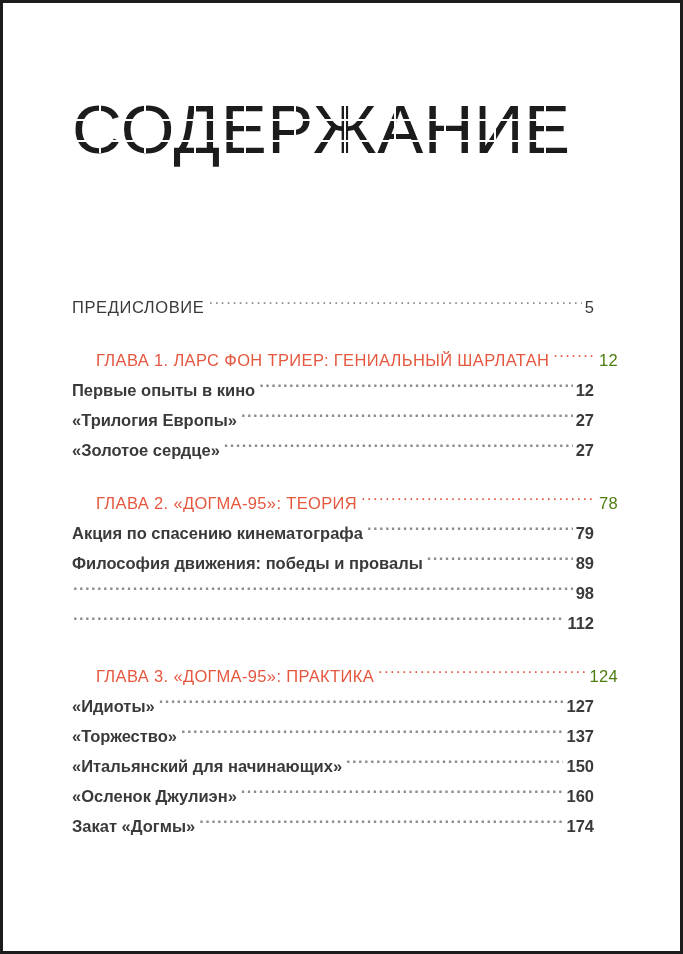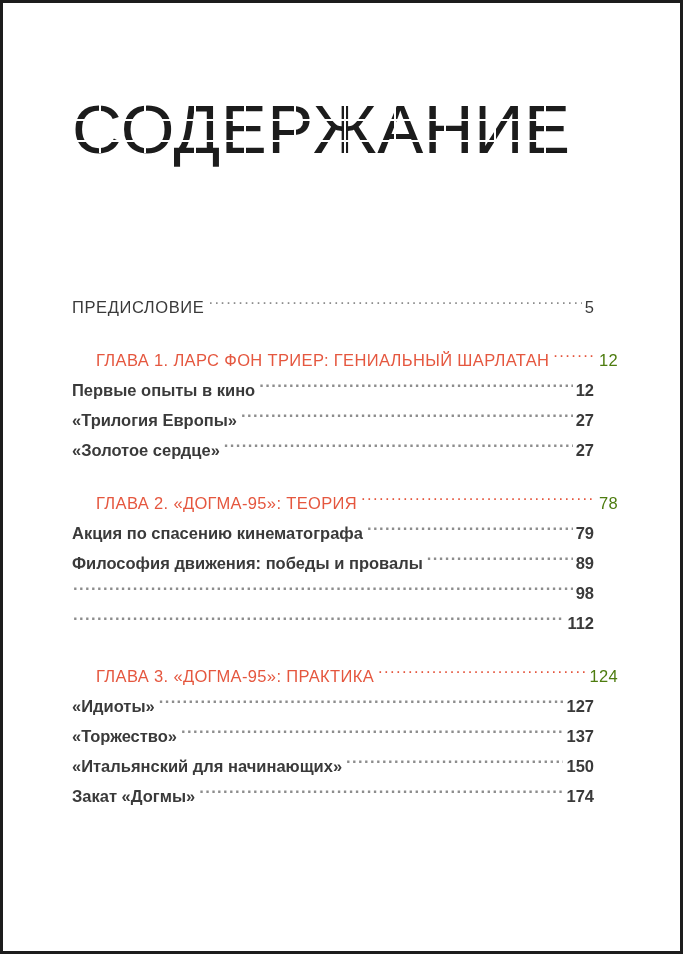--- a/index.html
+++ b/index.html
@@ -226,20 +226,25 @@
             <span class="label">«Торжество»</span>
             <span class="leader"></span>
             <span class="page-no">137</span>
           </div>
           <div class="row sub">
             <span class="label">«Итальянский для начинающих»</span>
             <span class="leader"></span>
             <span class="page-no">150</span>
           </div>
           <div class="row sub">
+            <span class="label">«Осленок Джулиэн»</span>
+            <span class="leader"></span>
+            <span class="page-no">160</span>
+          </div>
+          <div class="row sub">
             <span class="label">Закат «Догмы»</span>
             <span class="leader"></span>
             <span class="page-no">174</span>
           </div>
         </div>
       </div>
 
   </div>
 </div>
 

